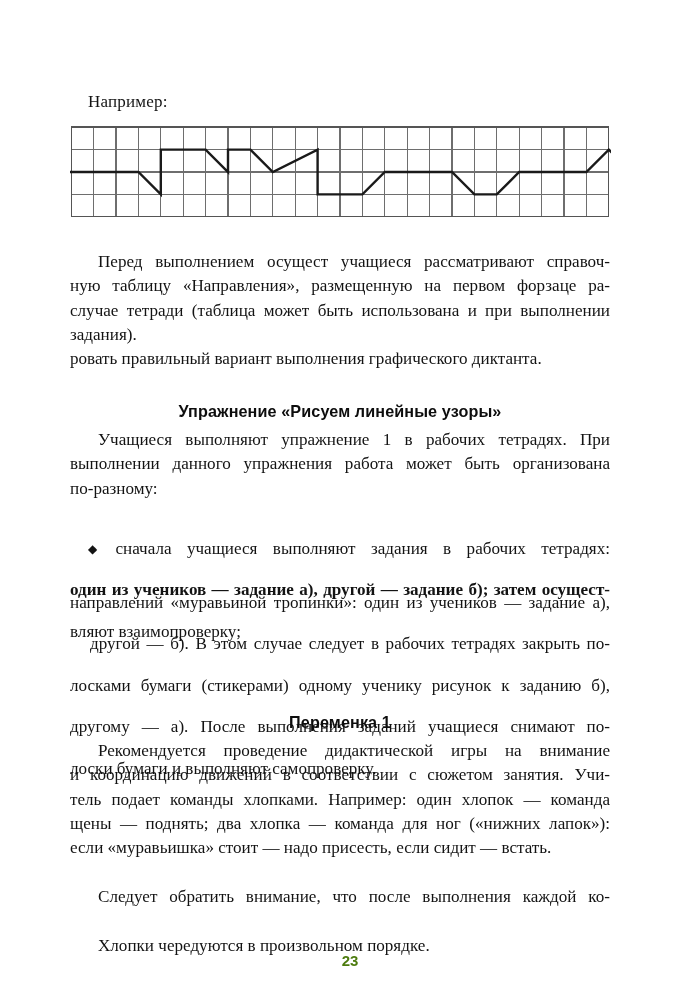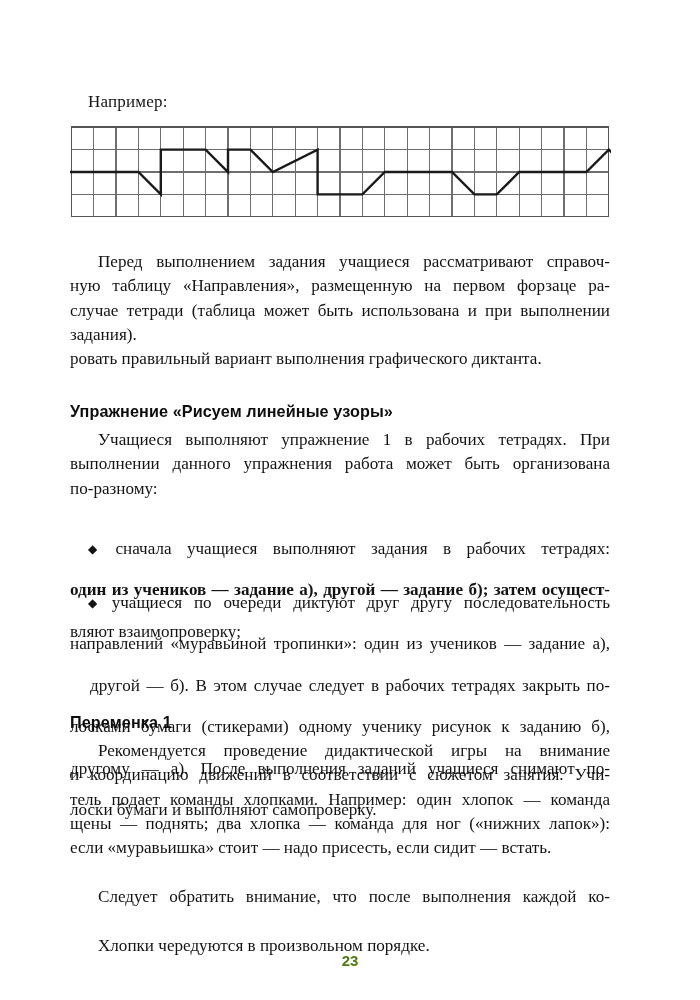--- a/index.html
+++ b/index.html
@@ -45,20 +45,21 @@
 
   .section-head {
     position:absolute;
     left:70px;
     width:540px;
     font-family:"Liberation Sans", sans-serif;
     font-size:16.2px;
     font-weight:bold;
     color:#0d0d0d;
     letter-spacing:0.1px;
+    text-align:center;
   }
 
   .bullet-para {
     position:absolute;
     left:70px;
     width:540px;
     font-family:"Liberation Serif", serif;
     font-size:17.1px;
     line-height:24.3px;
     color:#131313;
@@ -120,21 +121,21 @@
           <line x1="1.2" y1="46" x2="538.8" y2="46"></line>
           <line x1="1.2" y1="68.39999999999999" x2="538.8" y2="68.39999999999999"></line>
           <line x1="1.2" y1="90.8" x2="538.8" y2="90.8"></line>
         </g>
         <rect x="1.2" y="1.2" width="537.5999999999999" height="89.6" fill="none" stroke="#555" stroke-width="1.4" shape-rendering="crispEdges"></rect>
         <polyline points="1.20,46.00 68.40,46.00 90.80,68.40 90.80,23.60 135.60,23.60 158.00,46.00 158.00,23.60 180.40,23.60 202.80,46.00 247.60,23.60 247.60,68.40 292.40,68.40 314.80,46.00 382.00,46.00 404.40,68.40 426.80,68.40 449.20,46.00 516.40,46.00 538.80,23.60 561.20,46.00 583.60,46.00" fill="none" stroke="#1a1a1a" stroke-width="2.4" stroke-linejoin="miter" stroke-linecap="square"></polyline>
       </svg>
   </div>
 
   <div class="body-block" style="top:250px;">
-    <p class="jst" style="text-indent: 28px; text-align-last: justify;"><span>Перед выполнением задания учащиеся рассматривают справоч-</span></p>
+    <p class="jst" style="text-indent: 28px; text-align-last: justify;"><span>Перед выполнением осущест учащиеся рассматривают справоч-</span></p>
     <p class="jst" style="text-align-last: justify;"><span>ную таблицу «Направления», размещенную на первом форзаце ра-</span></p>
     <p class="jst" style="text-align-last: justify;"><span>случае тетради (таблица может быть использована и при выполнении</span></p>
     <p><span>задания).</span></p>
   </div>
 
   <div class="body-block" style="top:347px;">
     <p><span>ровать правильный вариант выполнения графического диктанта.</span></p>
   </div>
 
   <div class="section-head" style="top:402px;">Упражнение «Рисуем линейные узоры»</div>
@@ -145,21 +146,20 @@
     <p><span>по-разному:</span></p>
   </div>
 
   <div class="bullet-para" style="top:501px;">
     <p class="jst" style="text-indent: 18px; text-align-last: justify; margin-top: 36px;"><span class="bullet-mark">◆</span><span>сначала учащиеся выполняют задания в рабочих тетрадях:</span></p>
     <p class="jst" style="text-align-last: justify; font-weight: bold;"><span>один из учеников — задание а), другой — задание б); затем осущест-</span></p>
     <p><span>вляют взаимопроверку;</span></p>
   </div>
 
   <div class="bullet-para" style="top:574px;">
-    <p class="jst" style="text-indent: 18px; text-align-last: justify;"><span class="bullet-mark">◆</span><span>учащиеся по очереди диктуют друг другу последовательность</span></p>
     <p class="jst" style="text-align-last: justify;"><span>направлений «муравьиной тропинки»: один из учеников — задание а),</span></p>
     <p class="jst" style="text-align-last: justify; margin-left: 20px;"><span>другой — б). В этом случае следует в рабочих тетрадях закрыть по-</span></p>
     <p class="jst" style="text-align-last: justify;"><span>лосками бумаги (стикерами) одному ученику рисунок к заданию б),</span></p>
     <p class="jst" style="text-align-last: justify;"><span>другому — а). После выполнения заданий учащиеся снимают по-</span></p>
     <p><span>лоски бумаги и выполняют самопроверку.</span></p>
   </div>
 
   <div class="section-head" style="top:713px;">Переменка 1</div>
 
   <div class="body-block" style="top:739px;">

